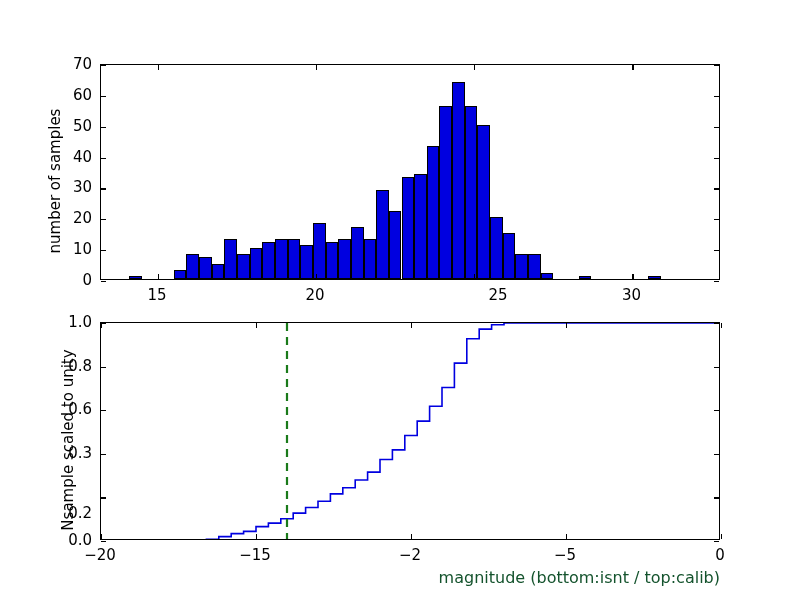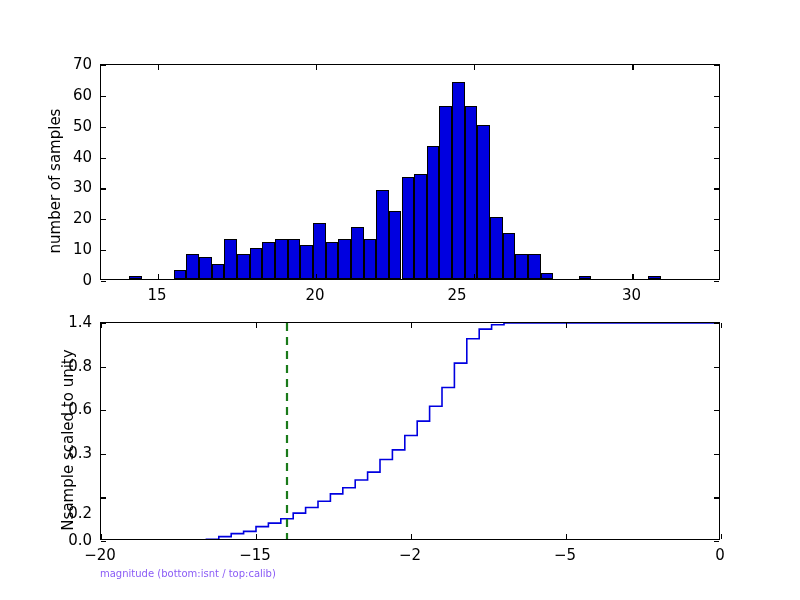--- a/index.html
+++ b/index.html
@@ -93,23 +93,23 @@
   
   .ylabel {
     position: absolute;
     font-size: 15px;
     color: #000000;
     transform-origin: 50% 50%;
     white-space: nowrap;
   }
   .xlabel {
     position: absolute;
-    font-size: 10px;
-    color: #8b5cf6;
-    text-align: left;
+    font-size: 16px;
+    color: #14532d;
+    text-align: right;
     white-space: nowrap;
   }
   
   .hbar {
     position: absolute;
     bottom: 0;
     background: #0000e0;
     border: 1px solid #000000;
     box-sizing: border-box;
   }
@@ -202,21 +202,21 @@
         <div class="tick-y-right" style="top: 61.7143px;"></div>
         <div class="tick-y" style="top: 30.8571px;"></div>
         <div class="tick-y-right" style="top: 30.8571px;"></div>
         <div class="tick-y" style="top: 0px;"></div>
         <div class="tick-y-right" style="top: 0px;"></div>
       </div>
   </div>
   <div id="top-ticklabels">
       <div class="ticklabel-x" style="left: 156.939px; top: 286px;">15</div>
       <div class="ticklabel-x" style="left: 315.102px; top: 286px;">20</div>
-      <div class="ticklabel-x" style="left: 457px; top: 286px;">25</div>
+      <div class="ticklabel-x" style="left: 498px; top: 286px;">25</div>
       <div class="ticklabel-x" style="left: 631.429px; top: 286px;">30</div>
       <div class="ticklabel-y" style="left: 50px; width: 42px; top: 280px;">0</div>
       <div class="ticklabel-y" style="left: 50px; width: 42px; top: 249.143px;">10</div>
       <div class="ticklabel-y" style="left: 50px; width: 42px; top: 218.286px;">20</div>
       <div class="ticklabel-y" style="left: 50px; width: 42px; top: 187.429px;">30</div>
       <div class="ticklabel-y" style="left: 50px; width: 42px; top: 156.571px;">40</div>
       <div class="ticklabel-y" style="left: 50px; width: 42px; top: 125.714px;">50</div>
       <div class="ticklabel-y" style="left: 50px; width: 42px; top: 94.8571px;">60</div>
       <div class="ticklabel-y" style="left: 50px; width: 42px; top: 64px;">70</div>
     </div>
@@ -259,21 +259,21 @@
       <div class="ticklabel-x" style="left: 100px; top: 546px;">−20</div>
       <div class="ticklabel-x" style="left: 255px; top: 546px;">−15</div>
       <div class="ticklabel-x" style="left: 410px; top: 546px;">−2</div>
       <div class="ticklabel-x" style="left: 565px; top: 546px;">−5</div>
       <div class="ticklabel-x" style="left: 720px; top: 546px;">0</div>
       <div class="ticklabel-y" style="left: 44px; width: 48px; top: 540px; text-align: right;">0.0</div>
       <div class="ticklabel-y" style="left: 44px; width: 48px; top: 513px;">0.2</div>
       <div class="ticklabel-y" style="left: 44px; width: 48px; top: 452.8px;">0.3</div>
       <div class="ticklabel-y" style="left: 44px; width: 48px; top: 409.2px;">0.6</div>
       <div class="ticklabel-y" style="left: 44px; width: 48px; top: 365.6px;">0.8</div>
-      <div class="ticklabel-y" style="left: 44px; width: 48px; top: 322px;">1.4</div>
+      <div class="ticklabel-y" style="left: 44px; width: 48px; top: 322px;">1.0</div>
     </div>
 
   <div class="ylabel" id="bot-ylabel" style="left:-72px; top:431px; width:280px; text-align:center; transform:rotate(-90deg);">Nsample scaled to unity</div>
 
   <div class="xlabel" id="bot-xlabel" style="left:100px; top:568px; width:620px;">magnitude (bottom:isnt / top:calib)</div>
 
 
 </div>
 
 </body></html>

